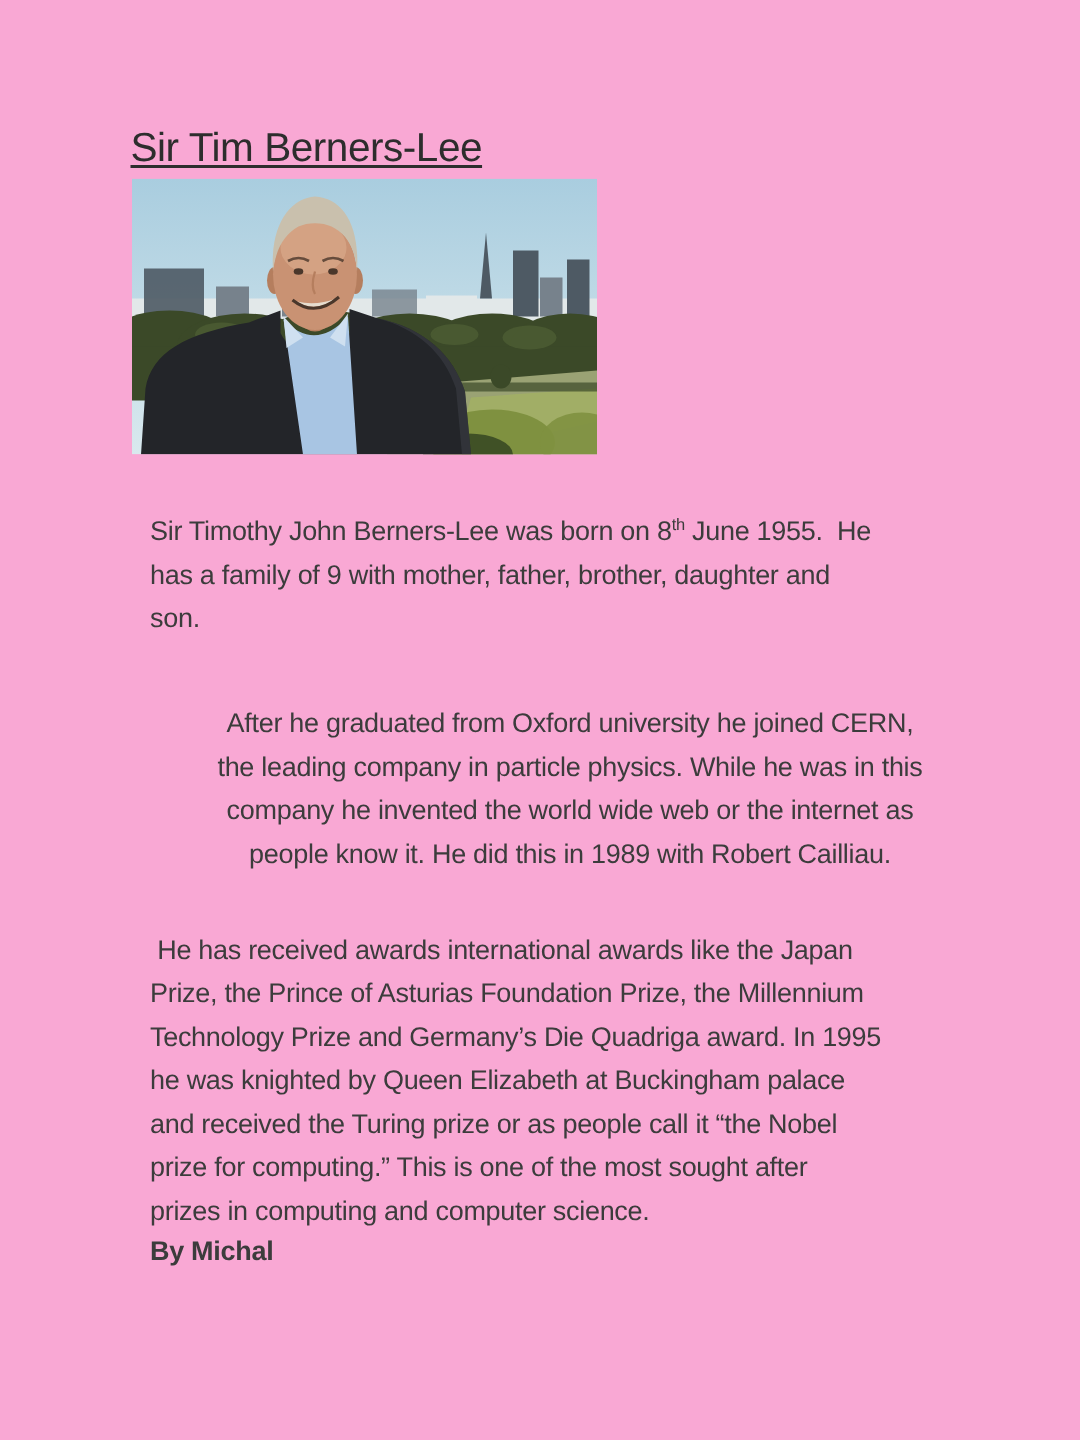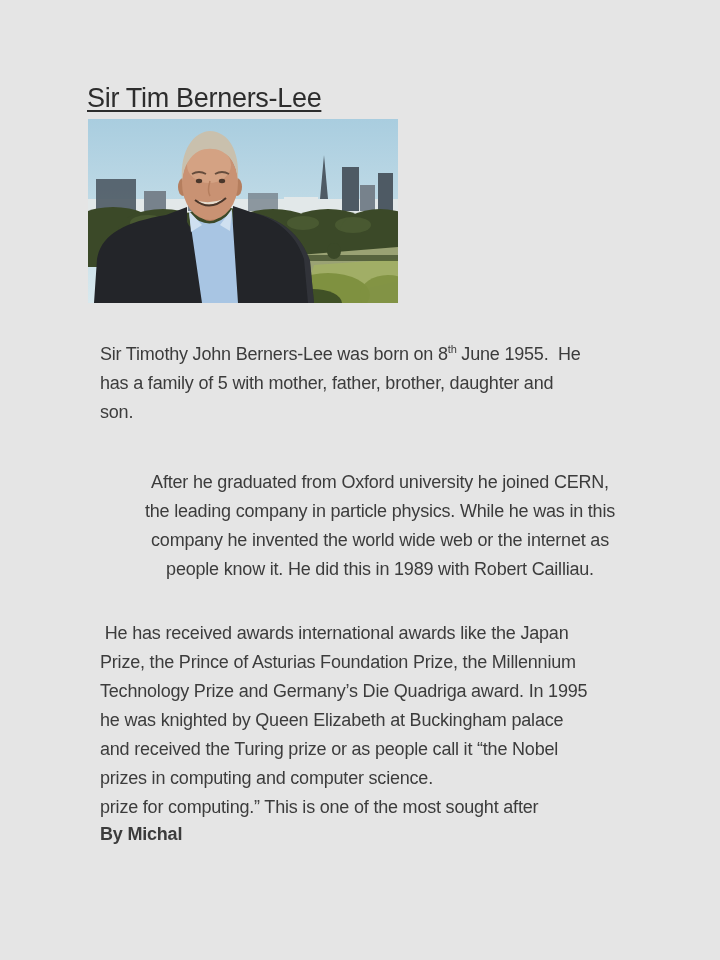--- a/index.html
+++ b/index.html
@@ -1,18 +1,18 @@
 <!DOCTYPE html>
 <html><head>
 <meta charset="utf-8">
 <style>
   html,body{margin:0;padding:0;background:#ffffff;}
   body{width:720px;height:960px;position:relative;overflow:hidden;
        font-family:"Liberation Sans","DejaVu Sans",sans-serif;}
-  .page{position:absolute;inset:0;background:#e5e5e5;}
+  .page{position:absolute;inset:0;background:#f9a8d4;}
 
   .title{
     position:absolute;left:87px;top:82px;margin:0;
     font-size:27px;line-height:33px;font-weight:400;
     color:#2d2d2d;letter-spacing:-0.3px;
     text-decoration:underline;text-decoration-thickness:2px;text-underline-offset:3px;
     white-space:pre;
   }
 
   .photo{
@@ -109,36 +109,36 @@
           <path d="M 122,62 Q 119,72 122,77" fill="none" stroke-width="1.5" stroke="#b57e5e"></path>
           <path d="M 110,82 Q 122,90 136,80 Q 123,85 110,82 Z" fill="#e6ddcf"></path>
           <path d="M 107,81 Q 122,93 138,79" fill="none" stroke-width="2" stroke="#4a372b"></path>
         </g>
       </g>
     </svg>
   </figure>
 
   <p class="para p1">
     <span class="ln"><span>Sir Timothy John Berners-Lee was born on 8</span><span class="sup">th</span><span> June 1955.  He</span></span>
-    <span class="ln">has a family of 5 with mother, father, brother, daughter and</span>
+    <span class="ln">has a family of 9 with mother, father, brother, daughter and</span>
     <span class="ln">son.</span>
   </p>
 
   <p class="para p2">
     <span class="ln">After he graduated from Oxford university he joined CERN,</span>
     <span class="ln">the leading company in particle physics. While he was in this</span>
     <span class="ln">company he invented the world wide web or the internet as</span>
     <span class="ln">people know it. He did this in 1989 with Robert Cailliau.</span>
   </p>
 
   <p class="para p3">
     <span class="ln"> He has received awards international awards like the Japan</span>
     <span class="ln">Prize, the Prince of Asturias Foundation Prize, the Millennium</span>
     <span class="ln">Technology Prize and Germany’s Die Quadriga award. In 1995</span>
     <span class="ln">he was knighted by Queen Elizabeth at Buckingham palace</span>
     <span class="ln">and received the Turing prize or as people call it “the Nobel</span>
+    <span class="ln">prize for computing.” This is one of the most sought after</span>
     <span class="ln">prizes in computing and computer science.</span>
-    <span class="ln">prize for computing.” This is one of the most sought after</span>
   </p>
 
   <p class="para byline">By Michal</p>
 
 </div>
 
 </body></html>

